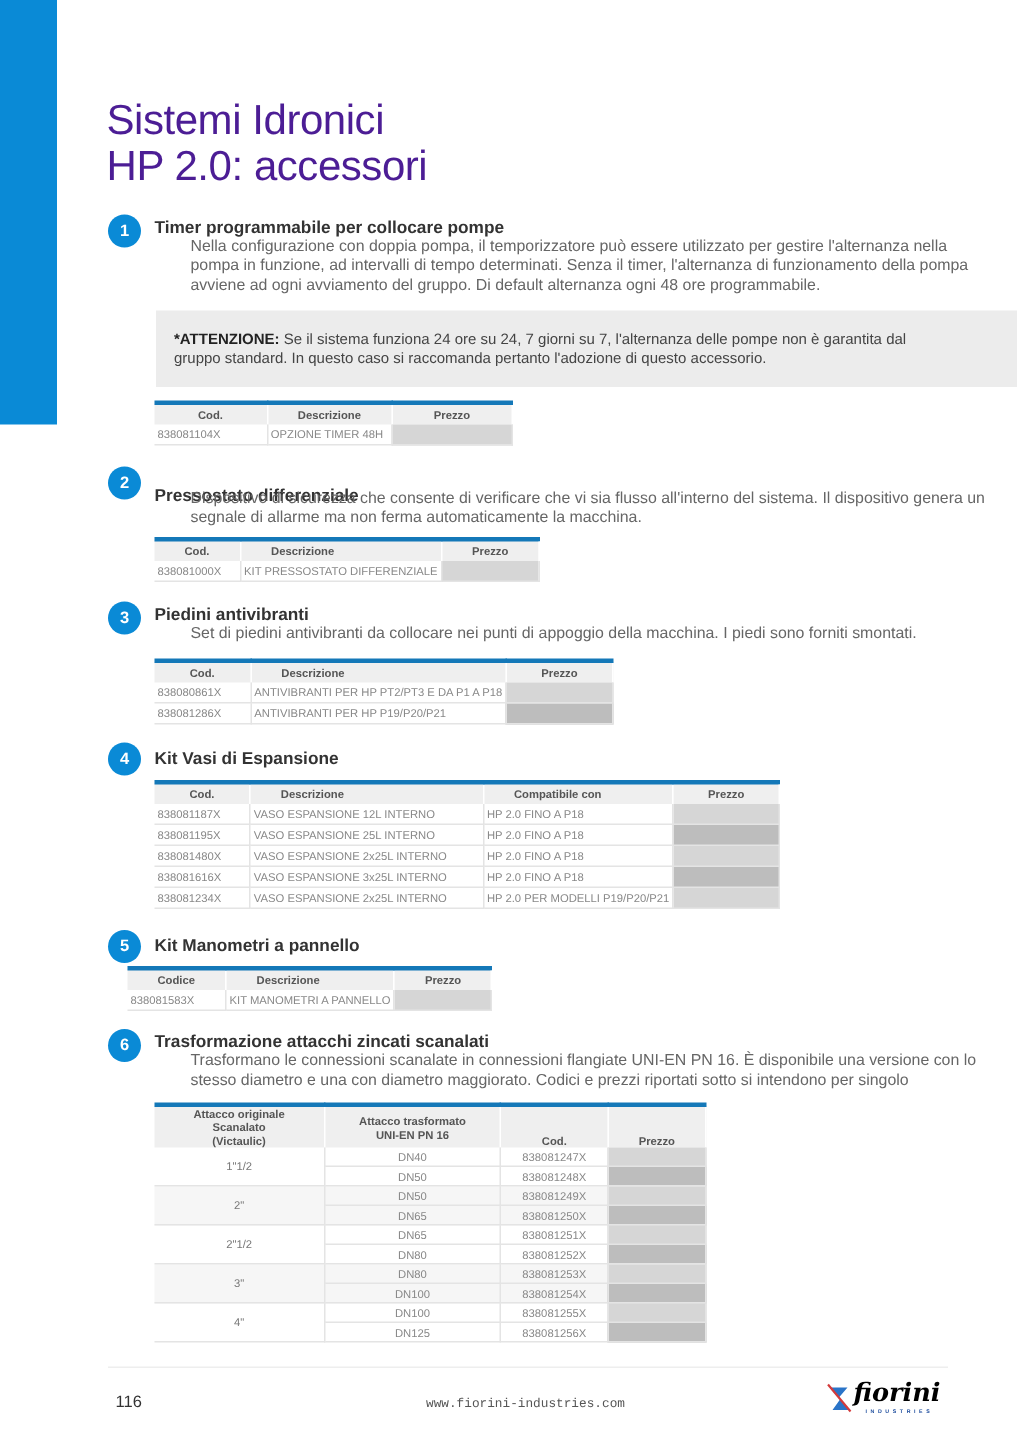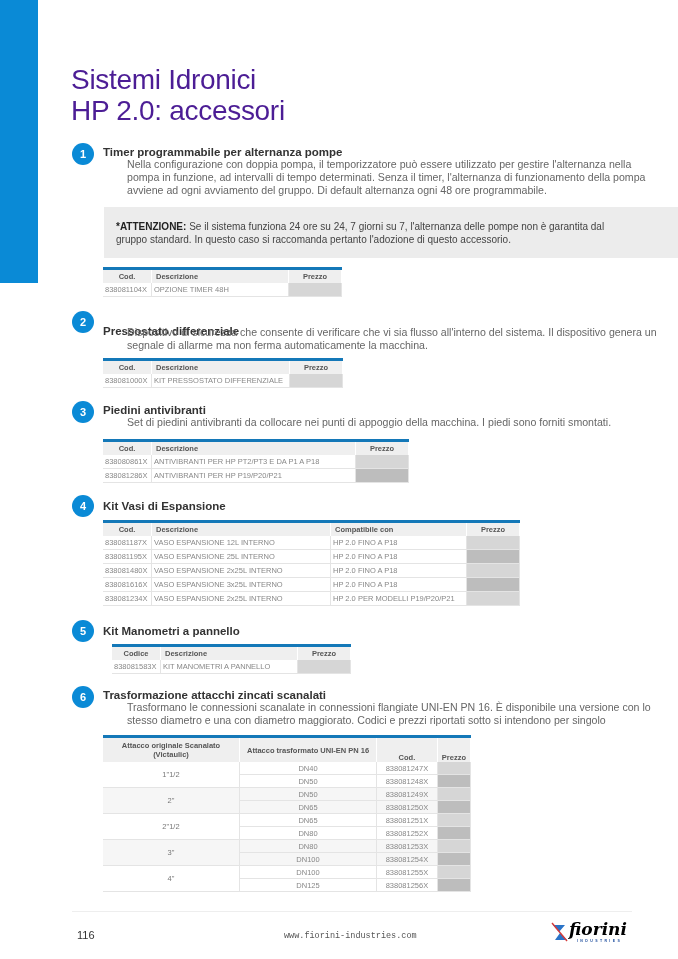--- a/index.html
+++ b/index.html
@@ -7,21 +7,21 @@
   .side-bar { position:absolute; left:0; top:0; width:38px; height:283px; background:#0a8ad6; }
   .title { position:absolute; left:71px; top:64px; font-size:28px; line-height:31px; color:#4c1d95; font-weight:300; letter-spacing:-0.3px; }
   .section { position:absolute; left:72px; }
   .badge { position:absolute; left:0; width:22px; height:22px; border-radius:50%; background:#0a8ad6; color:#fff; font-size:11px; font-weight:bold; text-align:center; line-height:22px; }
   .sec-title { position:absolute; left:31px; font-size:11.5px; font-weight:bold; color:#333; white-space:nowrap; }
   .sec-desc { position:absolute; left:24px; width:530px; font-size:10.6px; line-height:13.2px; color:#666;margin-left:31px; }
   .note { position:absolute; left:104px; top:207px; width:603px; height:51px; background:#ececec; }
   .note-text { position:absolute; left:12px; top:13px; width:505px; font-size:10px; line-height:13px; color:#444; }
   .note-text b { color:#222; }
   table.t { position:absolute; border-collapse:collapse; font-size:7.5px; border-top:3px solid #1478b8; }
-  table.t th { background:#efefef; color:#555; font-weight:bold; height:13px; padding:0 4px; text-align:left; border-right:1px solid #fff; }
+  table.t th { background:#efefef; color:#555; font-weight:bold; height:13px; padding:0 20px; text-align:left; border-right:1px solid #fff; }
   table.t td { height:13px; padding:0 2px; color:#888; border-bottom:1px solid #e4e4e4; border-right:1px solid #e4e4e4; white-space:nowrap; }
   table.t td.price { background:#d6d6d6; }
   table.t td.price.dark { background:#bdbdbd; }
   table.t th.c { text-align:center; }
   table.t6 { border-top:3px solid #1478b8; font-size:7.5px; }
   table.t6 th { text-align:center; height:24px; line-height:9px; }
   table.t6 td { text-align:center; height:12px; }
   table.t6 td.orig { color:#777; }
   .footer-line { position:absolute; left:72px; top:911px; width:560px; height:1px; background:#eee; }
   .page-num { position:absolute; left:77px; top:929px; font-size:11px; color:#333; }
@@ -35,21 +35,21 @@
 
 <div class="side-bar"></div>
 
 <div class="title">
   <div>Sistemi Idronici</div>
   <div>HP 2.0: accessori</div>
 </div>
 
 <div class="section" style="top:143px;">
   <div class="badge" style="top:0;">1</div>
-  <div class="sec-title" style="top:3px;">Timer programmabile per alternanza pompe</div>
+  <div class="sec-title" style="top:3px;">Timer programmabile per collocare pompe</div>
   <div class="sec-desc" style="top:15px;">Nella configurazione con doppia pompa, il temporizzatore può essere utilizzato per gestire l'alternanza nella pompa in funzione, ad intervalli di tempo determinati. Senza il timer, l'alternanza di funzionamento della pompa avviene ad ogni avviamento del gruppo. Di default alternanza ogni 48 ore programmabile.</div>
 </div>
 <div class="note">
   <div class="note-text"><b>*ATTENZIONE:</b><span> Se il sistema funziona 24 ore su 24, 7 giorni su 7, l'alternanza delle pompe non è garantita dal gruppo standard. In questo caso si raccomanda pertanto l'adozione di questo accessorio.</span></div>
 </div>
 <table class="t" style="left:103px; top:267px; width:239px;">
   <tbody>
       <tr>
     <th class="c" style="width:40px;">Cod.</th>
     <th>Descrizione</th>
@@ -150,21 +150,21 @@
     <td>HP 2.0 PER MODELLI P19/P20/P21</td>
     <td class="price"></td>
   </tr>
 </tbody>
   </table>
 
 <div class="section" style="top:620px;">
   <div class="badge" style="top:0;">5</div>
   <div class="sec-title" style="top:5px;">Kit Manometri a pannello</div>
 </div>
-<table class="t" style="left:112px; top:644px; width:239px;">
+<table class="t" style="left:85px; top:644px; width:239px;">
   <tbody>
       <tr>
     <th class="c" style="width:40px;">Codice</th>
     <th>Descrizione</th>
     <th class="c" style="width:44px;">Prezzo</th>
   </tr>
   <tr>
     <td>838081583X</td>
     <td>KIT MANOMETRI A PANNELLO</td>
     <td class="price"></td>

